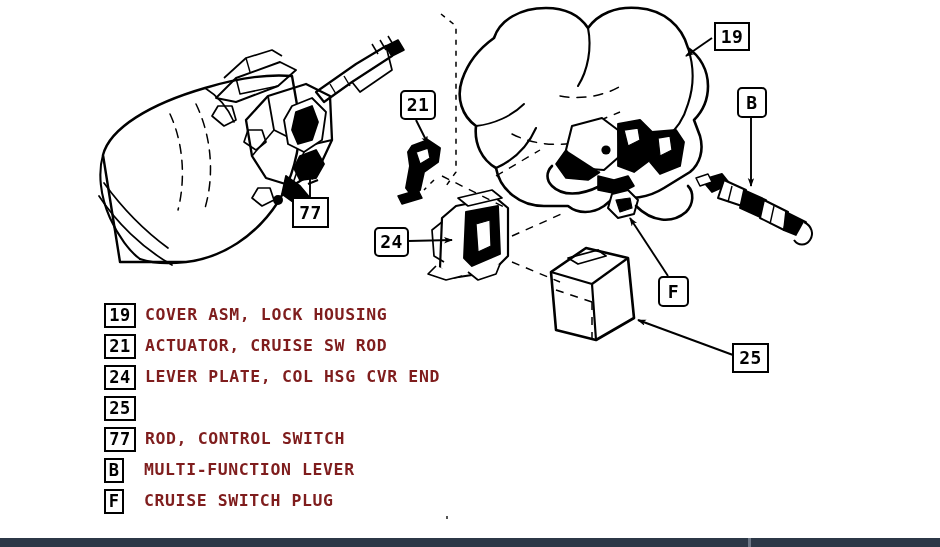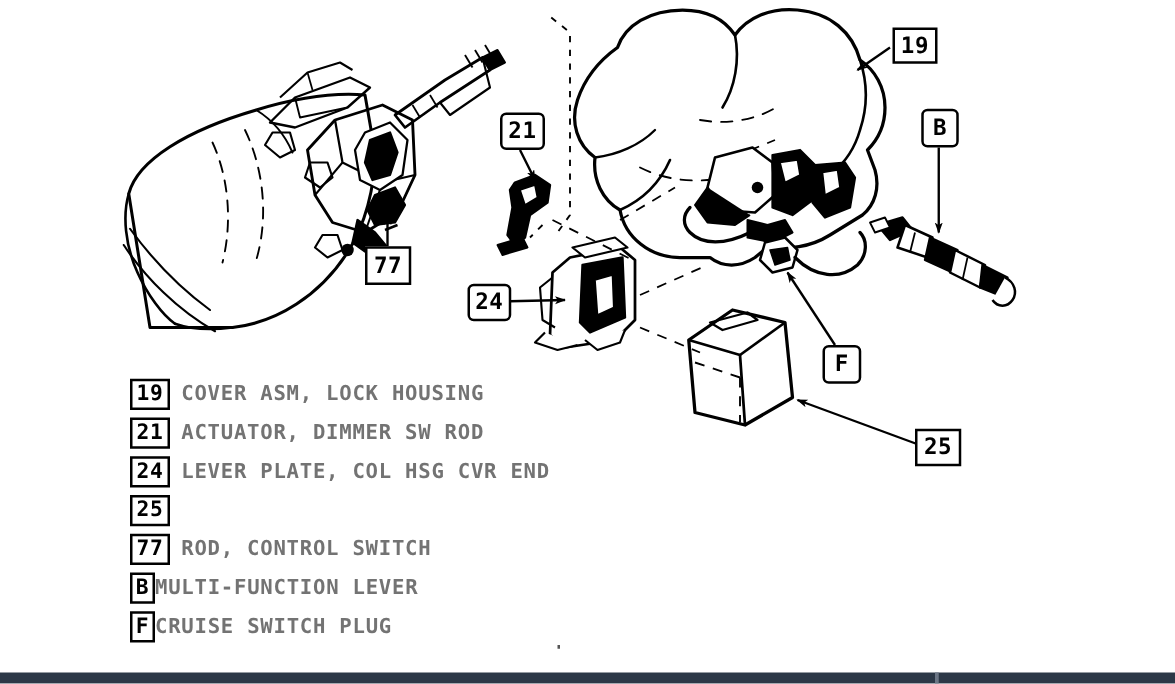--- a/index.html
+++ b/index.html
@@ -70,27 +70,27 @@
     letter-spacing: 0.5px;
     color: #000;
     flex: none;
   }
   .legend-key.wide { width: 32px; }
   .legend-key.narrow { width: 20px; }
   .legend-label {
     font-family: "DejaVu Sans Mono", "Liberation Mono", monospace;
     font-size: 16.5px;
     font-weight: bold;
-    color: #737373;
+    color: #7f1d1d;
     letter-spacing: 0.6px;
     white-space: nowrap;
     line-height: 1;
   }
   .legend-key.wide + .legend-label { margin-left: 9px; }
-  .legend-key.narrow + .legend-label { margin-left: 0; }
+  .legend-key.narrow + .legend-label { margin-left: 20px; }
   
   #bottom-bar {
     position: absolute;
     left: 0;
     bottom: 0;
     width: 940px;
     height: 9px;
     background: #2c3847;
     z-index: 8;
   }
@@ -330,21 +330,21 @@
 
   <div class="callout" style="left:732px; top:343px; width:37px; height:30px; font-size:18px;">25</div>
 
   <div id="legend">
     <div class="legend-row">
       <div class="legend-key wide">19</div>
       <div class="legend-label">COVER ASM, LOCK HOUSING</div>
     </div>
     <div class="legend-row">
       <div class="legend-key wide">21</div>
-      <div class="legend-label">ACTUATOR, DIMMER SW ROD</div>
+      <div class="legend-label">ACTUATOR, CRUISE SW ROD</div>
     </div>
     <div class="legend-row">
       <div class="legend-key wide">24</div>
       <div class="legend-label">LEVER PLATE, COL HSG CVR END</div>
     </div>
     <div class="legend-row">
       <div class="legend-key wide">25</div>
     </div>
     <div class="legend-row">
       <div class="legend-key wide">77</div>

